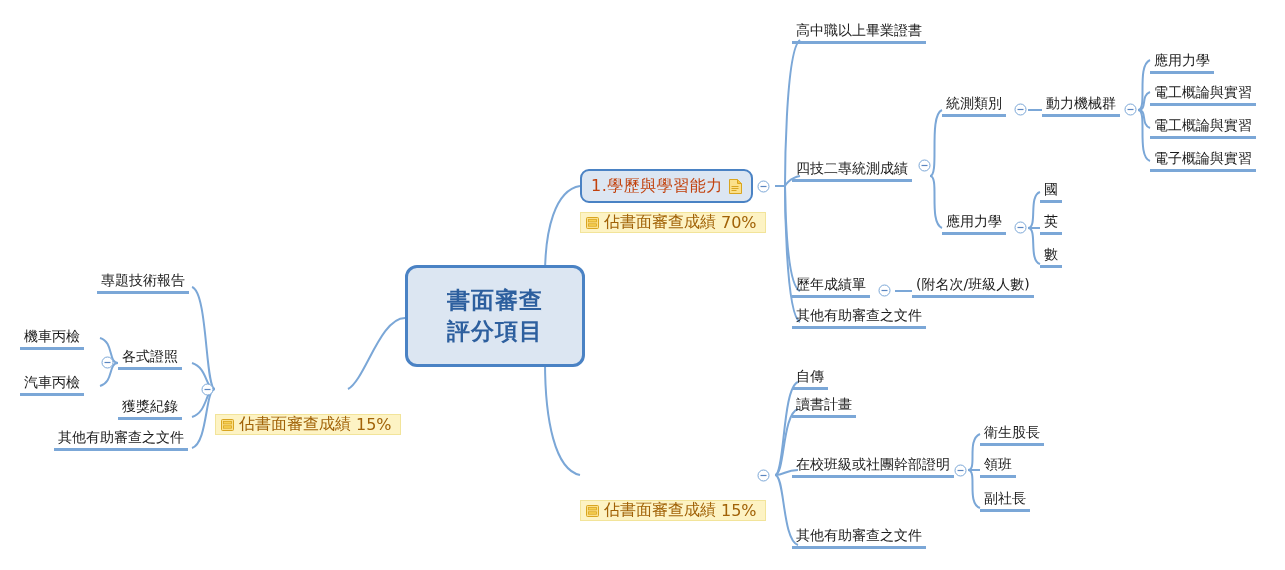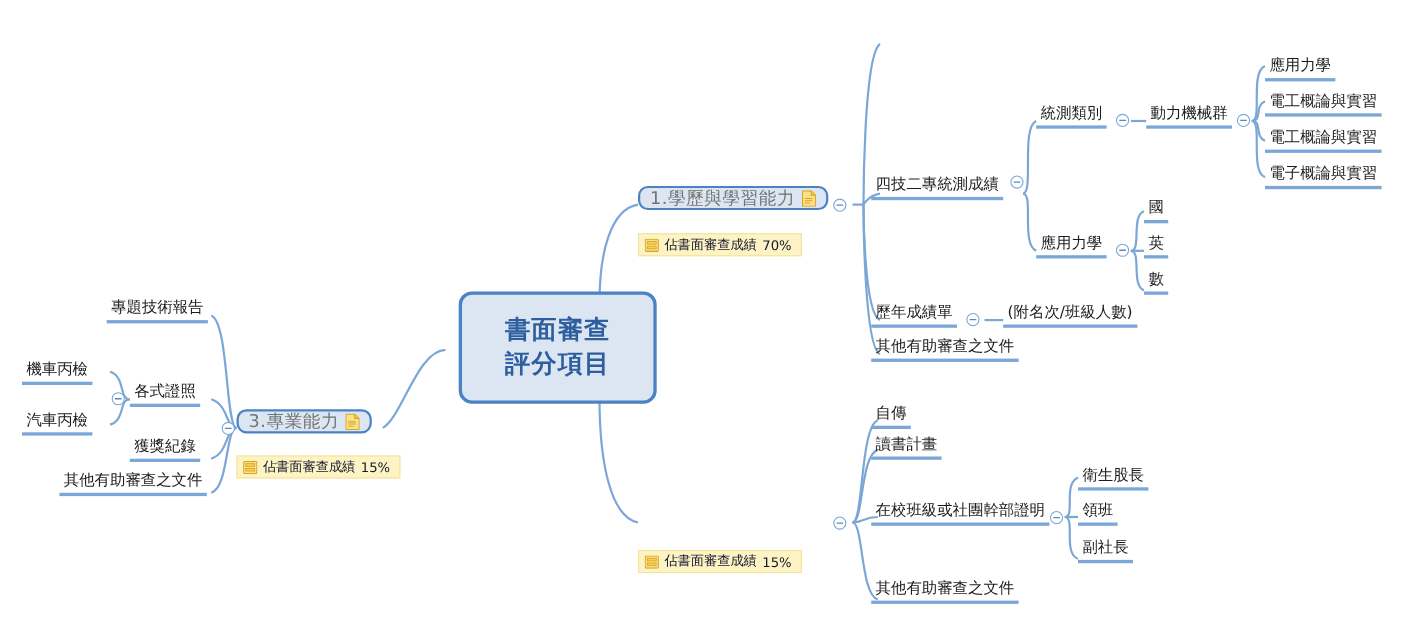--- a/index.html
+++ b/index.html
@@ -10,44 +10,44 @@
   }
   #canvas{position:absolute;left:0;top:0;width:1285px;height:570px;}
   svg#links{position:absolute;left:0;top:0;width:1285px;height:570px;}
 
   
   .central{
     position:absolute;box-sizing:border-box;
     background:#dce6f2;border:3px solid #4a82c4;border-radius:12px;
     color:#2d5f9e;font-size:23px;font-weight:bold;line-height:1.35;
     text-align:center;display:flex;flex-direction:column;
-    align-items:center;justify-content:center;letter-spacing:1px;margin-left:12px;
+    align-items:center;justify-content:center;letter-spacing:1px;
   }
 
   
   .branch{
     position:absolute;box-sizing:border-box;
     background:#dce6f2;border:2px solid #4a82c4;border-radius:9px;
-    color:#737373;font-size:16px;height:22px;
+    color:#c2410c;font-size:16px;height:34px;
     display:flex;align-items:center;padding:0 9px;white-space:nowrap;
   }
   .branch .lbl{letter-spacing:.5px;}
 
   
   .node{
     position:absolute;white-space:nowrap;color:#1b1b1b;font-size:14px;
     line-height:17px;padding:0 4px 2px 4px;
     border-bottom:3px solid #7ba7d7;
   }
 
   
   .note{
     position:absolute;box-sizing:border-box;background:#fdf3c4;
     border:1px solid #f2e49a;height:21px;display:flex;align-items:center;
-    padding:0 8px 0 5px;font-size:12px;color:#0f172a;white-space:nowrap;
+    padding:0 8px 0 5px;font-size:16px;color:#a16207;white-space:nowrap;
   }
   .note .txt{margin-left:5px;}
 
   
   .doc-icon{width:13px;height:15px;margin-left:6px;flex:0 0 auto;display:block;}
   .note-icon{width:13px;height:12px;flex:0 0 auto;display:block;}
   .collapse{position:absolute;width:13px;height:13px;display:block;}
 </style>
 </head>
 <body>
@@ -132,20 +132,21 @@
   <div class="note" style="left:580px;top:212px;">
     <svg class="note-icon" viewBox="0 0 13 12">
       <rect x="0.5" y="0.5" width="12" height="11" rx="1" fill="#fbe08a" stroke="#d9a520"></rect>
       <rect x="2.5" y="2.5" width="8" height="2.4" fill="#f7d154" stroke="#d9a520" stroke-width="0.8"></rect>
       <rect x="2.5" y="6.8" width="8" height="2.4" fill="#f7d154" stroke="#d9a520" stroke-width="0.8"></rect>
     </svg>
     <span class="txt">佔書面審查成績</span>
     <span class="txt">70%</span>
   </div>
 
+  <div class="node" style="left:792px;top:22px;">高中職以上畢業證書</div>
 
   <div class="node" style="left:792px;top:160px;">四技二專統測成績</div>
   <svg class="collapse" style="left:918px;top:159px;" viewBox="0 0 13 13">
     <circle cx="6.5" cy="6.5" r="5.5" fill="#ffffff" stroke="#7ba7d7" stroke-width="1"></circle>
     <path d="M3.5 6.5 H9.5" stroke="#5b86c0" stroke-width="1.2"></path>
   </svg>
 
   <div class="node" style="left:942px;top:95px;">統測類別</div>
   <svg class="collapse" style="left:1014px;top:103px;" viewBox="0 0 13 13">
     <circle cx="6.5" cy="6.5" r="5.5" fill="#ffffff" stroke="#7ba7d7" stroke-width="1"></circle>
@@ -202,32 +203,20 @@
   <svg class="collapse" style="left:954px;top:464px;" viewBox="0 0 13 13">
     <circle cx="6.5" cy="6.5" r="5.5" fill="#ffffff" stroke="#7ba7d7" stroke-width="1"></circle>
     <path d="M3.5 6.5 H9.5" stroke="#5b86c0" stroke-width="1.2"></path>
   </svg>
   <div class="node" style="left:980px;top:424px;">衛生股長</div>
   <div class="node" style="left:980px;top:456px;">領班</div>
   <div class="node" style="left:980px;top:490px;">副社長</div>
 
   <div class="node" style="left:792px;top:527px;">其他有助審查之文件</div>
 
-  <div class="branch" style="left:215px;top:372px;">
-    <span class="lbl">3.專業能力</span>
-    <svg class="doc-icon" viewBox="0 0 13 15">
-      <path d="M0.5 0.5 H8.5 L12.5 4.5 V14.5 H0.5 Z" fill="#fbe08a" stroke="#d9a520" stroke-width="1"></path>
-      <path d="M8.5 0.5 V4.5 H12.5" fill="#f5c544" stroke="#d9a520" stroke-width="1"></path>
-      <g stroke="#d9a520" stroke-width="1">
-          <path d="M2.5 7.5 H9.5"></path>
-          <path d="M2.5 9.5 H9.5"></path>
-          <path d="M2.5 11.5 H7.5"></path>
-        </g>
-    </svg>
-  </div>
   <svg class="collapse" style="left:201px;top:383px;" viewBox="0 0 13 13">
     <circle cx="6.5" cy="6.5" r="5.5" fill="#ffffff" stroke="#7ba7d7" stroke-width="1"></circle>
     <path d="M3.5 6.5 H9.5" stroke="#5b86c0" stroke-width="1.2"></path>
   </svg>
   <div class="note" style="left:215px;top:414px;">
     <svg class="note-icon" viewBox="0 0 13 12">
       <rect x="0.5" y="0.5" width="12" height="11" rx="1" fill="#fbe08a" stroke="#d9a520"></rect>
       <rect x="2.5" y="2.5" width="8" height="2.4" fill="#f7d154" stroke="#d9a520" stroke-width="0.8"></rect>
       <rect x="2.5" y="6.8" width="8" height="2.4" fill="#f7d154" stroke="#d9a520" stroke-width="0.8"></rect>
     </svg>

